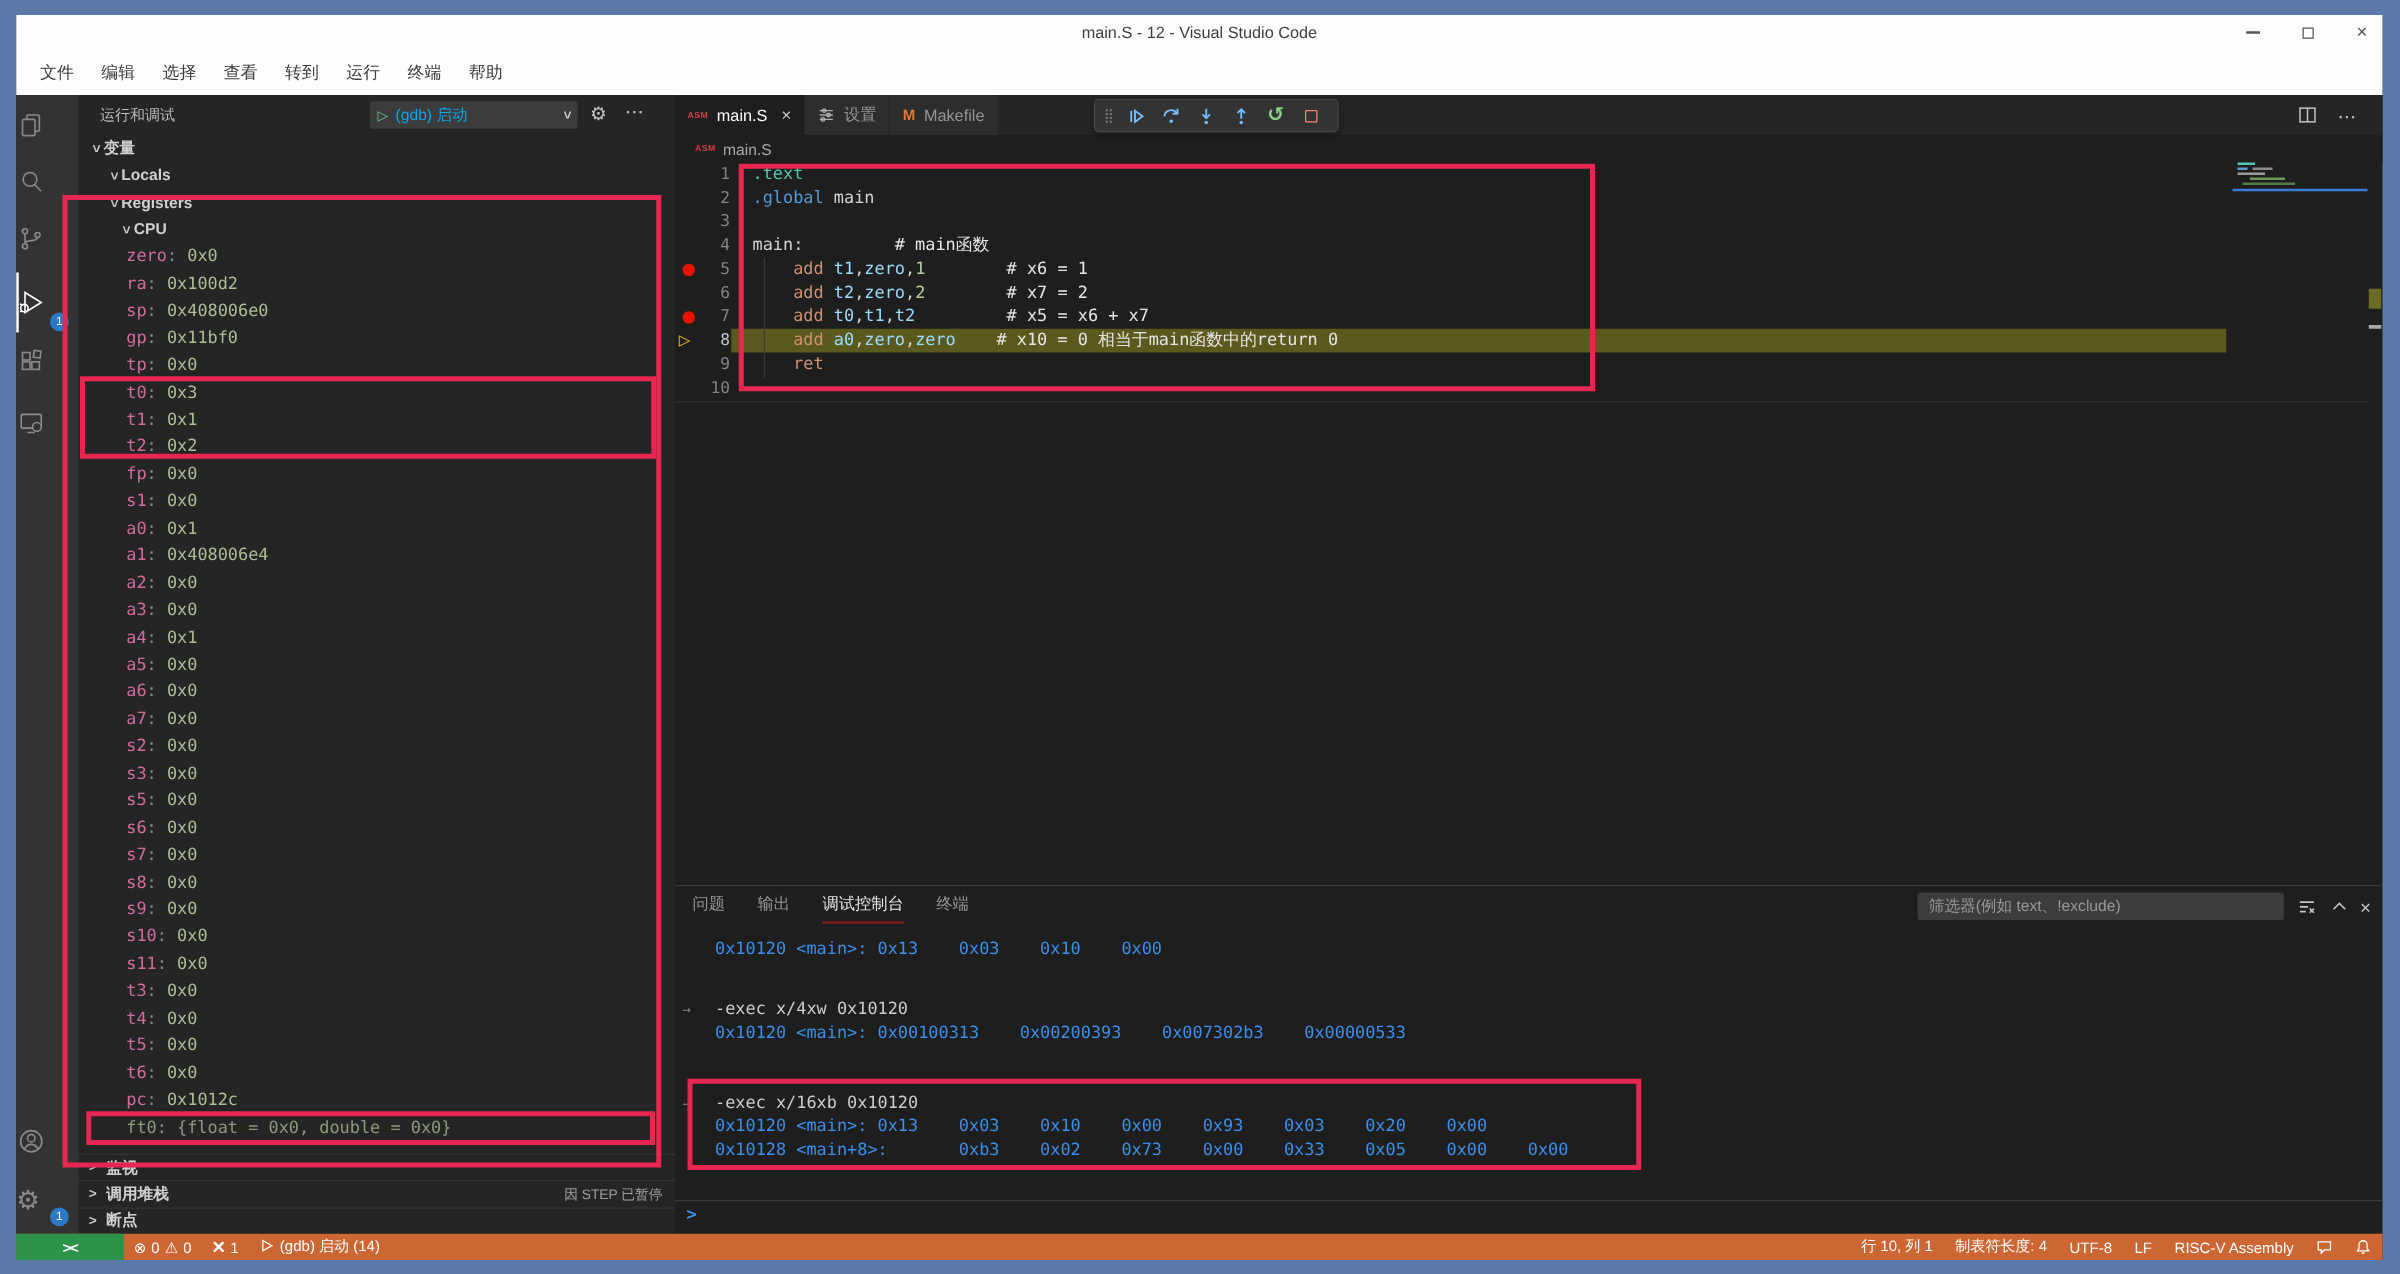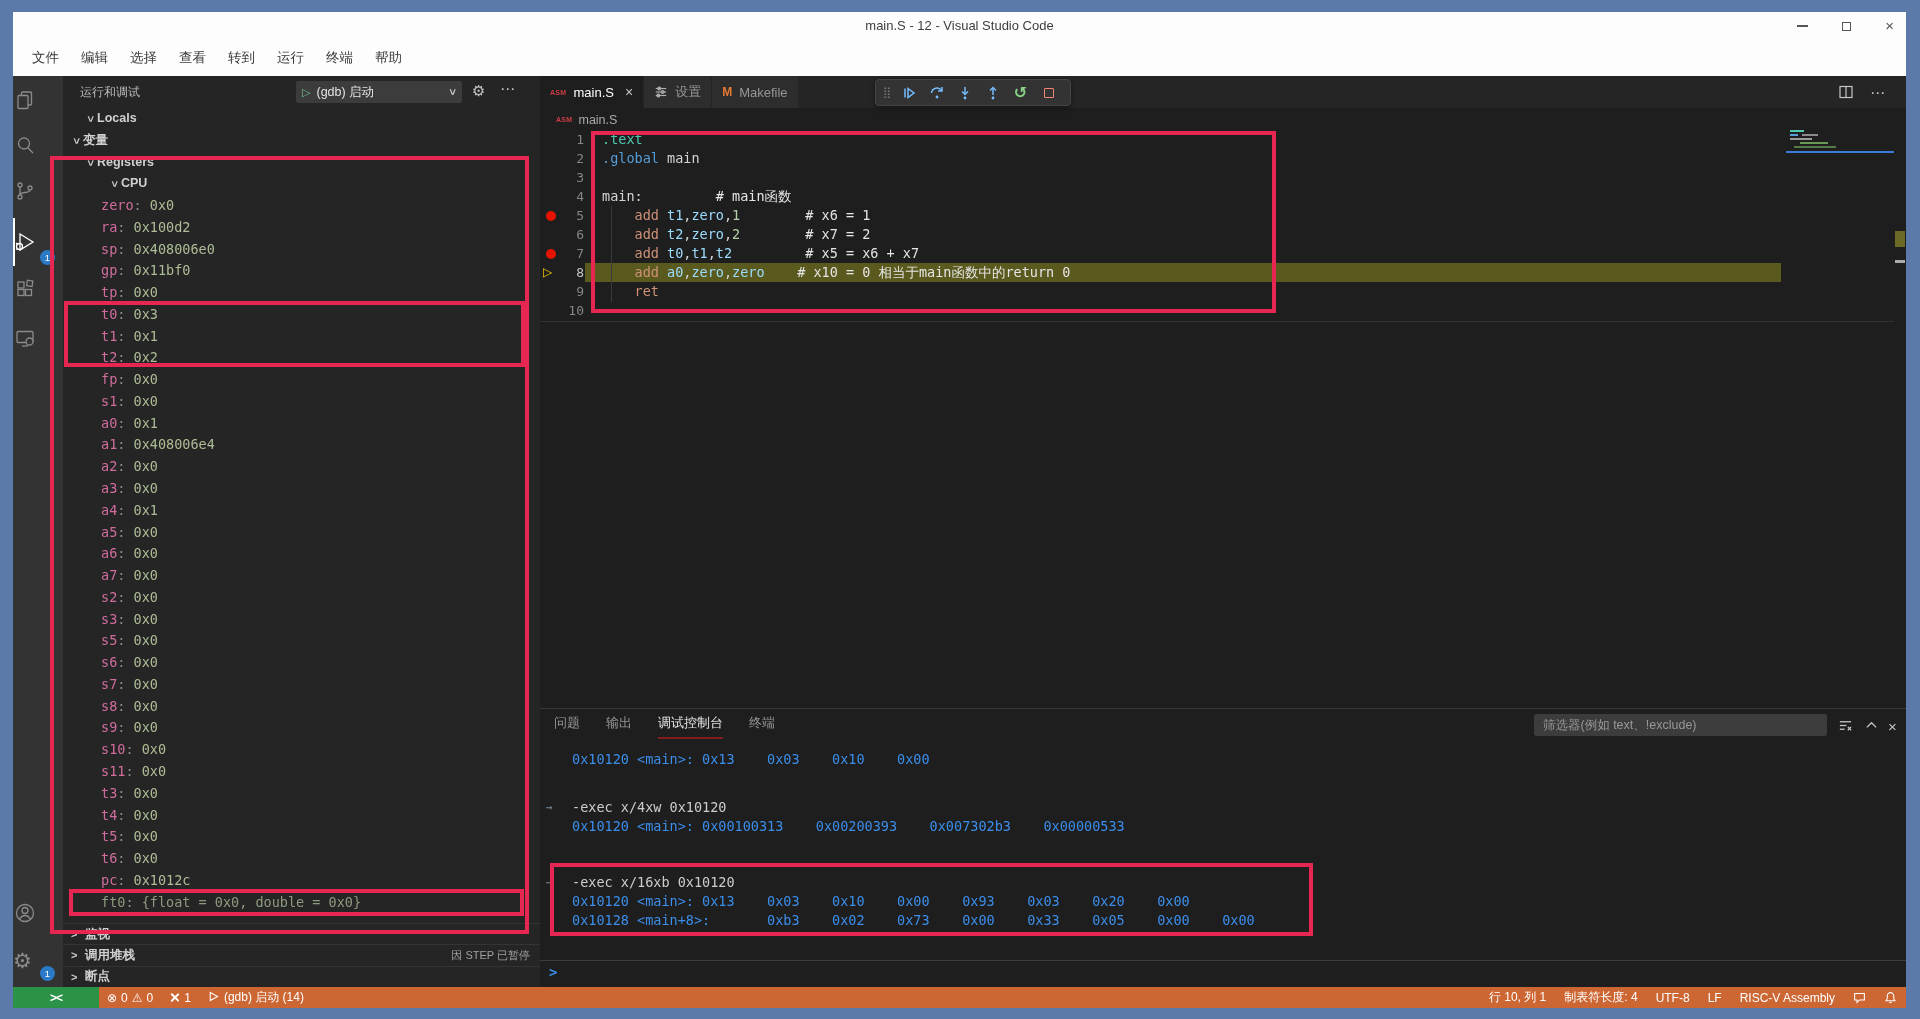--- a/index.html
+++ b/index.html
@@ -29,33 +29,33 @@
   .act-badge { position:absolute; width:15px; height:15px; border-radius:50%; background:#2a7ac8; color:#fff;
                font-size:9.5px; text-align:center; line-height:15px; z-index:3; }
   .gear-glyph { font-size:21px; color:#8b8b8b; line-height:24px; }
 
   
   #sidebar { left:63px; top:76px; width:477px; height:911px; background:#252526; }
   #sidebar-title { left:80px; top:84px; font-size:12px; color:#bbbbbb; }
   #debug-dropdown { left:296px; top:81px; width:166px; height:22px; background:#3c3c3c; border-radius:2px;
                     display:flex; align-items:center; padding:0 6px; gap:6px; }
   .play-glyph { color:#73c991; font-size:11px; }
-  #debug-dropdown .dd-label { color:#e5e5e5; font-size:12.5px; flex:1; }
+  #debug-dropdown .dd-label { color:#0ea5e9; font-size:12.5px; flex:1; }
   .chev-rot { display:inline-block; transform:rotate(90deg); color:#cccccc; font-size:11px; font-weight:bold; }
   .chev-plain { color:#cccccc; font-size:11px; font-weight:bold; }
   #sb-gear { left:472px; top:82px; font-size:15px; color:#c5c5c5; }
   #sb-dots { left:500px; top:80px; font-size:15px; color:#c5c5c5; letter-spacing:1px; }
 
   #var-tree { left:63px; top:108px; width:477px; height:815px; overflow:hidden; }
   .tree-row { height:21.77px; line-height:21.77px; display:flex; align-items:center; white-space:pre; }
   .tree-row .chev { width:14px; text-align:center; }
   .tree-label { font-size:12.5px; font-weight:700; color:#d0d0d0; }
   .tree-row.lvl0 { padding-left:6px; }
   .tree-row.lvl1 { padding-left:20px; }
-  .tree-row.lvl2 { padding-left:44px; }
+  .tree-row.lvl2 { padding-left:30px; }
   .reg-row { height:21.77px; line-height:21.77px; padding-left:38px; font-family:"DejaVu Sans Mono",monospace;
              font-size:13.5px; white-space:pre; }
   .reg-name { color:#d16d9e; }
   .reg-colon { color:#8a8a8a; }
   .reg-val { color:#adbd96; }
   .reg-dim { color:#8d9a7e; }
 
   #sidebar-sections { left:63px; top:923px; width:477px; }
   .sb-section { height:21.3px; display:flex; align-items:center; padding-left:8px; border-top:1px solid rgba(120,120,120,.18); }
   .sb-section .chev-plain { width:14px; }
@@ -239,22 +239,22 @@
   <div class="abs" id="sidebar"></div>
   <div class="abs" id="sidebar-title">运行和调试</div>
   <div class="abs" id="debug-dropdown">
     <span class="play-glyph">▷</span>
     <span class="dd-label">(gdb) 启动</span>
     <span class="chev-rot">&gt;</span>
   </div>
   <div class="abs" id="sb-gear">⚙</div>
   <div class="abs" id="sb-dots">⋯</div>
   <div class="abs" id="var-tree">
+      <div class="tree-row lvl0"><span class="chev chev-rot">&gt;</span><span class="tree-label">变量</span></div>
       <div class="tree-row lvl1"><span class="chev chev-rot">&gt;</span><span class="tree-label">Locals</span></div>
-      <div class="tree-row lvl0"><span class="chev chev-rot">&gt;</span><span class="tree-label">变量</span></div>
       <div class="tree-row lvl1"><span class="chev chev-rot">&gt;</span><span class="tree-label">Registers</span></div>
       <div class="tree-row lvl2"><span class="chev chev-rot">&gt;</span><span class="tree-label">CPU</span></div>
       <div class="reg-row"><span class="reg-name">zero</span><span class="reg-colon">: </span><span class="reg-val">0x0</span></div>
       <div class="reg-row"><span class="reg-name">ra</span><span class="reg-colon">: </span><span class="reg-val">0x100d2</span></div>
       <div class="reg-row"><span class="reg-name">sp</span><span class="reg-colon">: </span><span class="reg-val">0x408006e0</span></div>
       <div class="reg-row"><span class="reg-name">gp</span><span class="reg-colon">: </span><span class="reg-val">0x11bf0</span></div>
       <div class="reg-row"><span class="reg-name">tp</span><span class="reg-colon">: </span><span class="reg-val">0x0</span></div>
       <div class="reg-row"><span class="reg-name">t0</span><span class="reg-colon">: </span><span class="reg-val">0x3</span></div>
       <div class="reg-row"><span class="reg-name">t1</span><span class="reg-colon">: </span><span class="reg-val">0x1</span></div>
       <div class="reg-row"><span class="reg-name">t2</span><span class="reg-colon">: </span><span class="reg-val">0x2</span></div>

